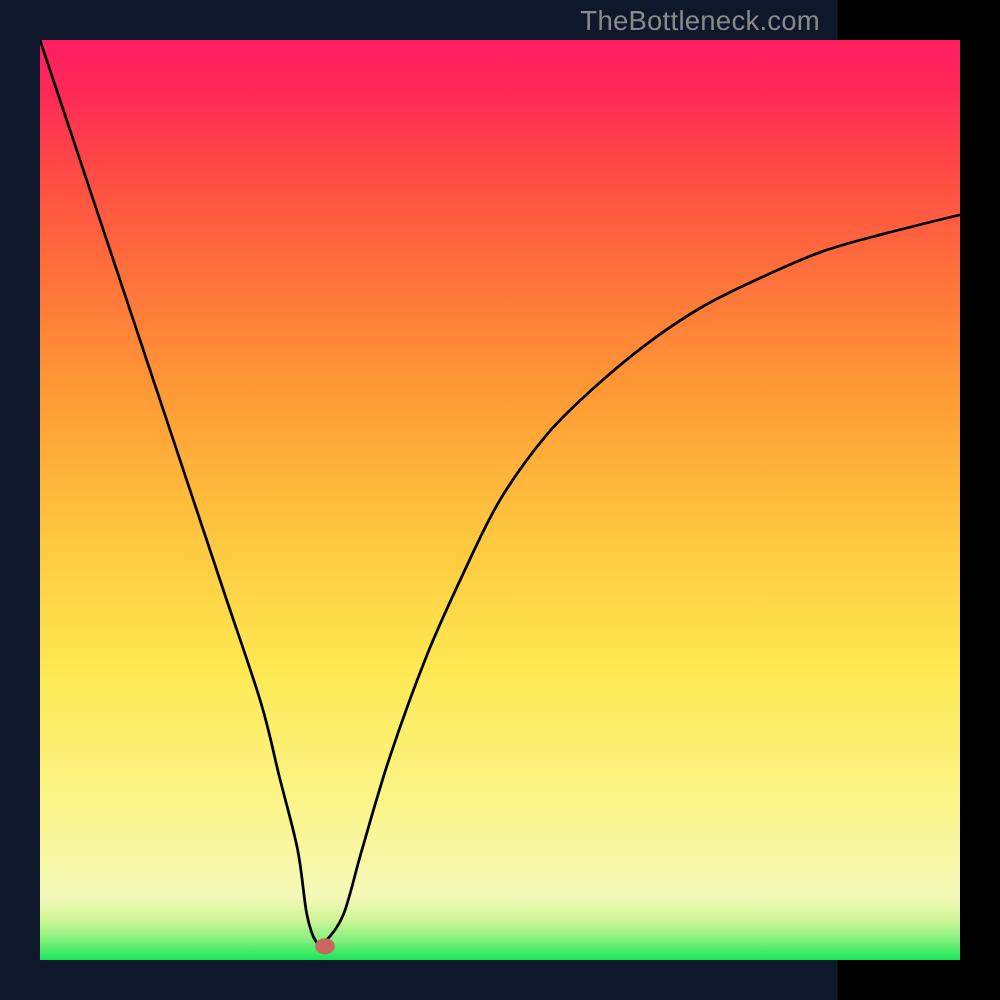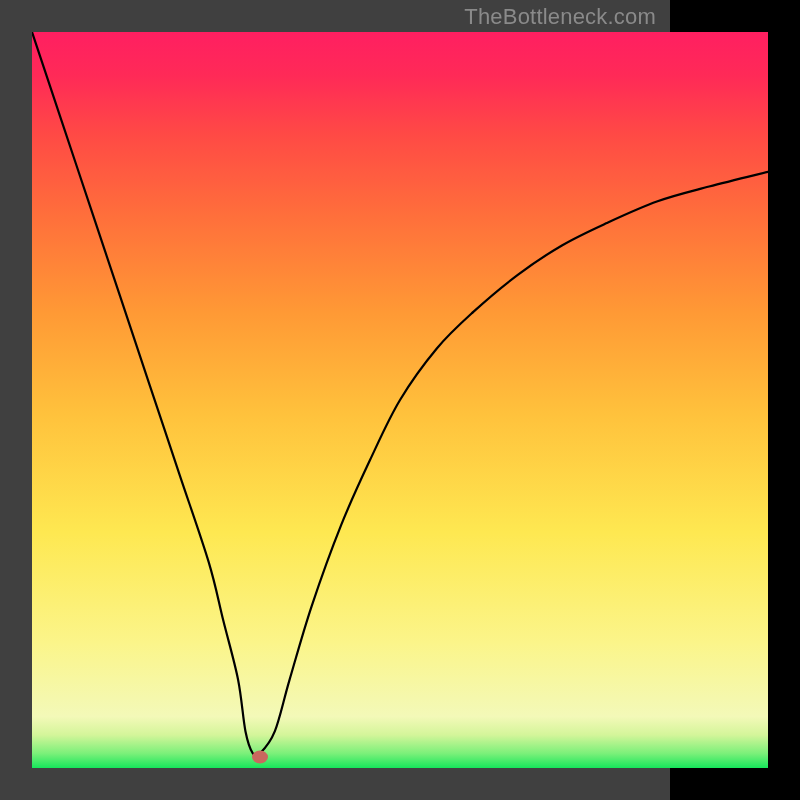--- a/index.html
+++ b/index.html
@@ -10,21 +10,21 @@
     background: #000;
     overflow: hidden;
     font-family: Arial, Helvetica, sans-serif;
   }
   .frame {
     position: absolute;
     left: 0;
     top: 0;
     width: 670px;
     height: 800px;
-    background: #404040;
+    background: #0f172a;
   }
   .plot-area {
     position: absolute;
     left: 32px;
     top: 32px;
     width: 736px;
     height: 736px;
     
     background: linear-gradient(
       to top,

